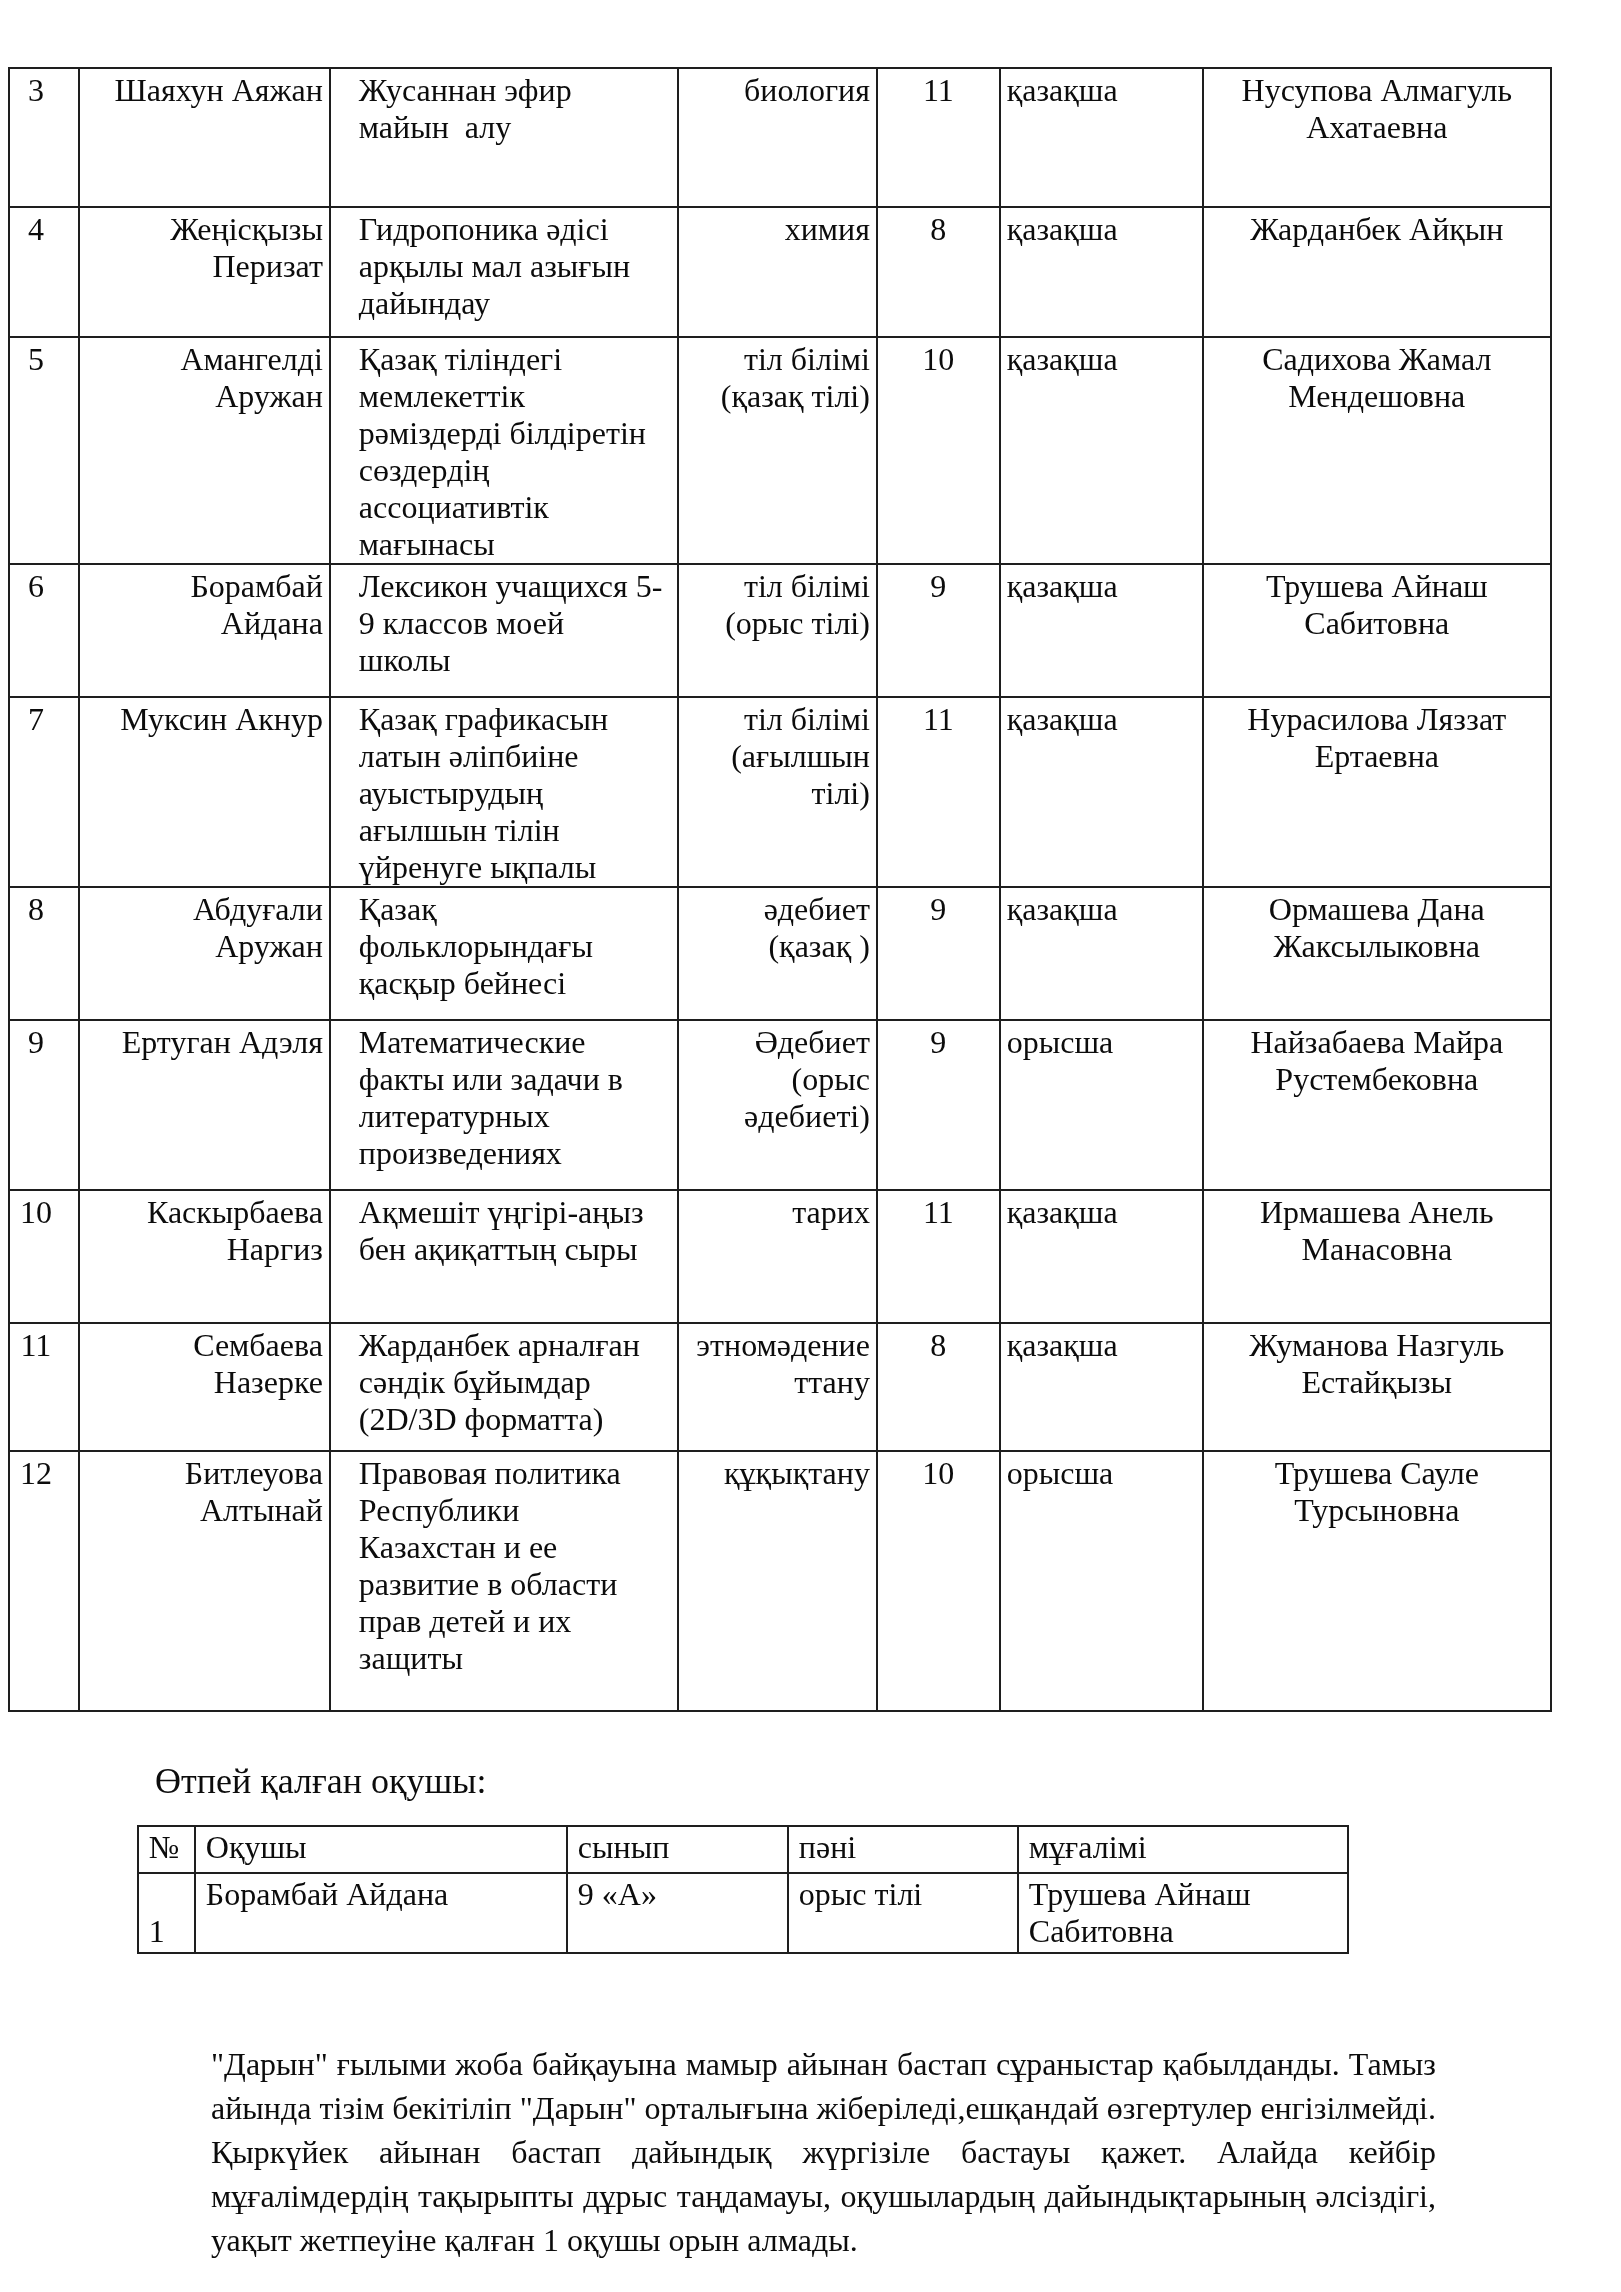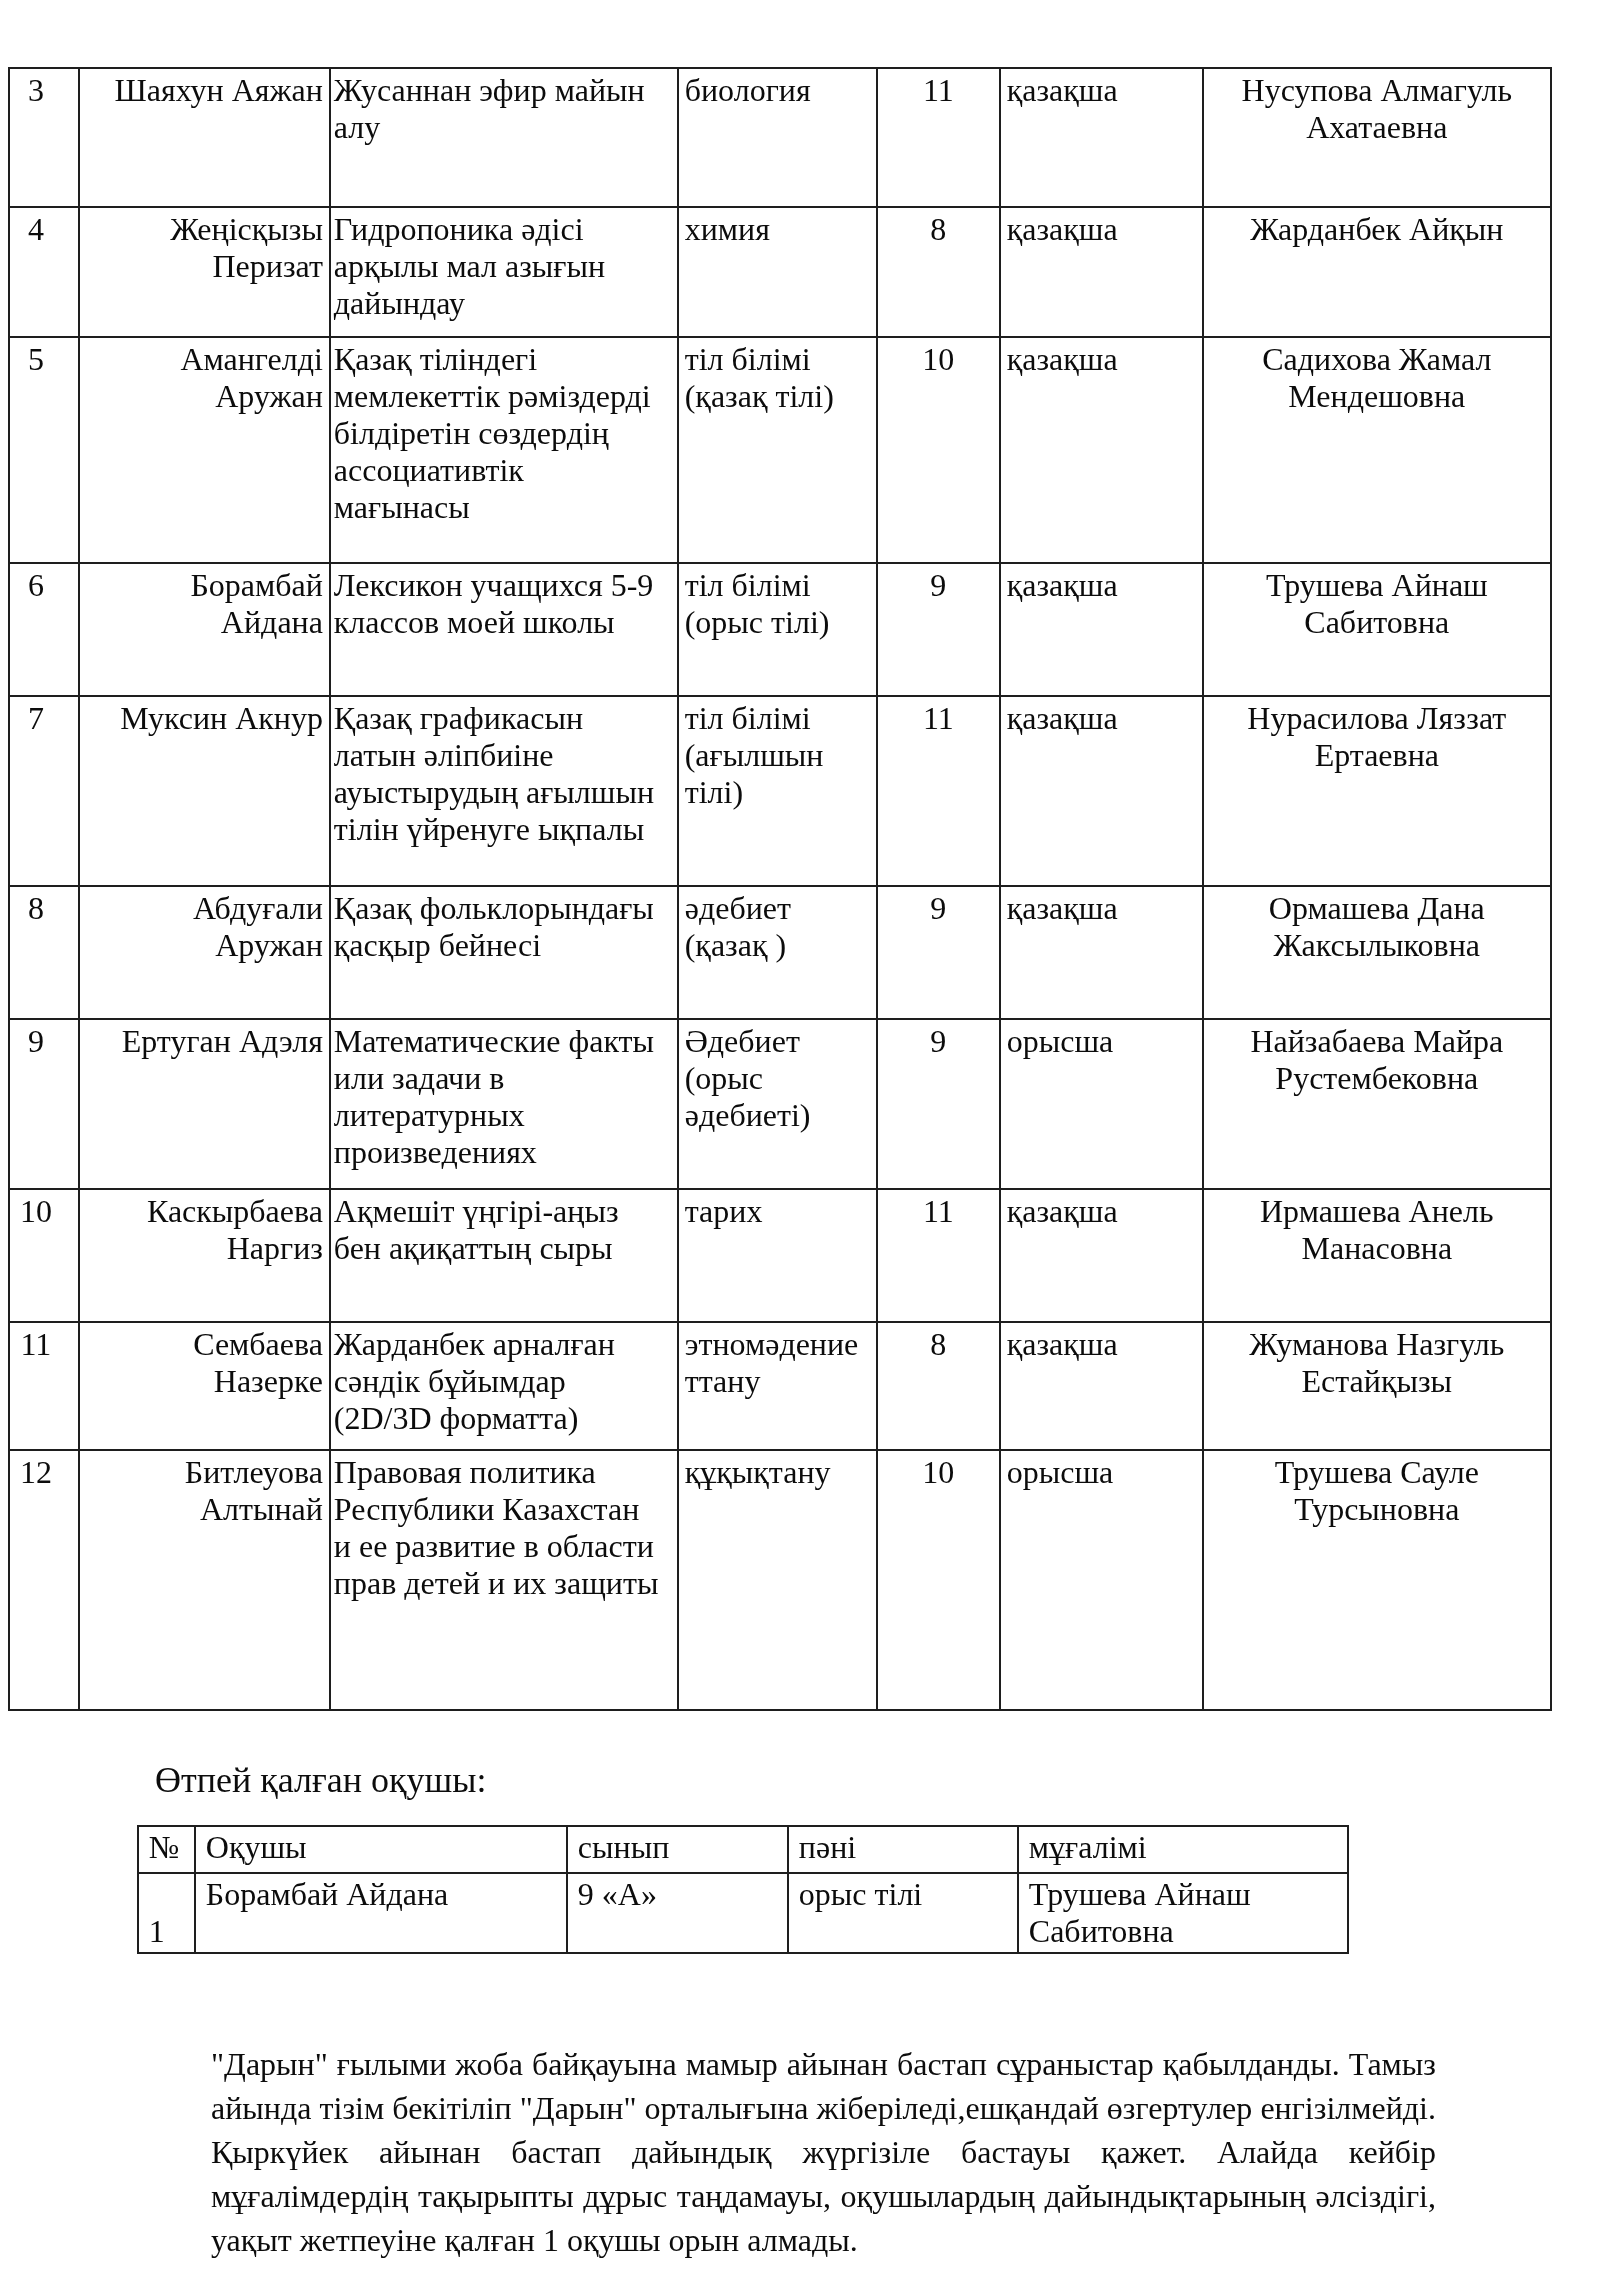--- a/index.html
+++ b/index.html
@@ -28,22 +28,22 @@
   table.main td {
     border: 2px solid #1e1e1e;
     border-top-width: 2.9px;
     border-bottom-width: 2.9px;
     vertical-align: top;
     padding: 2.9px 5.9px 0 5.9px;
     overflow: hidden;
   }
   table.main td.c-no      { text-align: center; padding-right: 21.6px; }
   table.main td.c-student { text-align: right;  padding-left: 9.8px; }
-  table.main td.c-project { text-align: left;  padding-left: 3px; padding-right: 13.7px; white-space: pre-wrap; }
-  table.main td.c-subject { text-align: left; overflow-wrap: break-word; }
+  table.main td.c-project { text-align: left;  padding-left: 28px; padding-right: 13.7px; white-space: pre-wrap; }
+  table.main td.c-subject { text-align: right; overflow-wrap: break-word; }
   table.main td.c-grade   { text-align: center; }
   table.main td.c-lang    { text-align: left; }
   table.main td.c-teacher { text-align: center; }
 
   table.main tr:nth-child(1)  { height: 139px; }
   table.main tr:nth-child(2)  { height: 130px; }
   table.main tr:nth-child(3)  { height: 226px; }
   table.main tr:nth-child(4)  { height: 133px; }
   table.main tr:nth-child(5)  { height: 190px; }
   table.main tr:nth-child(6)  { height: 133px; }

